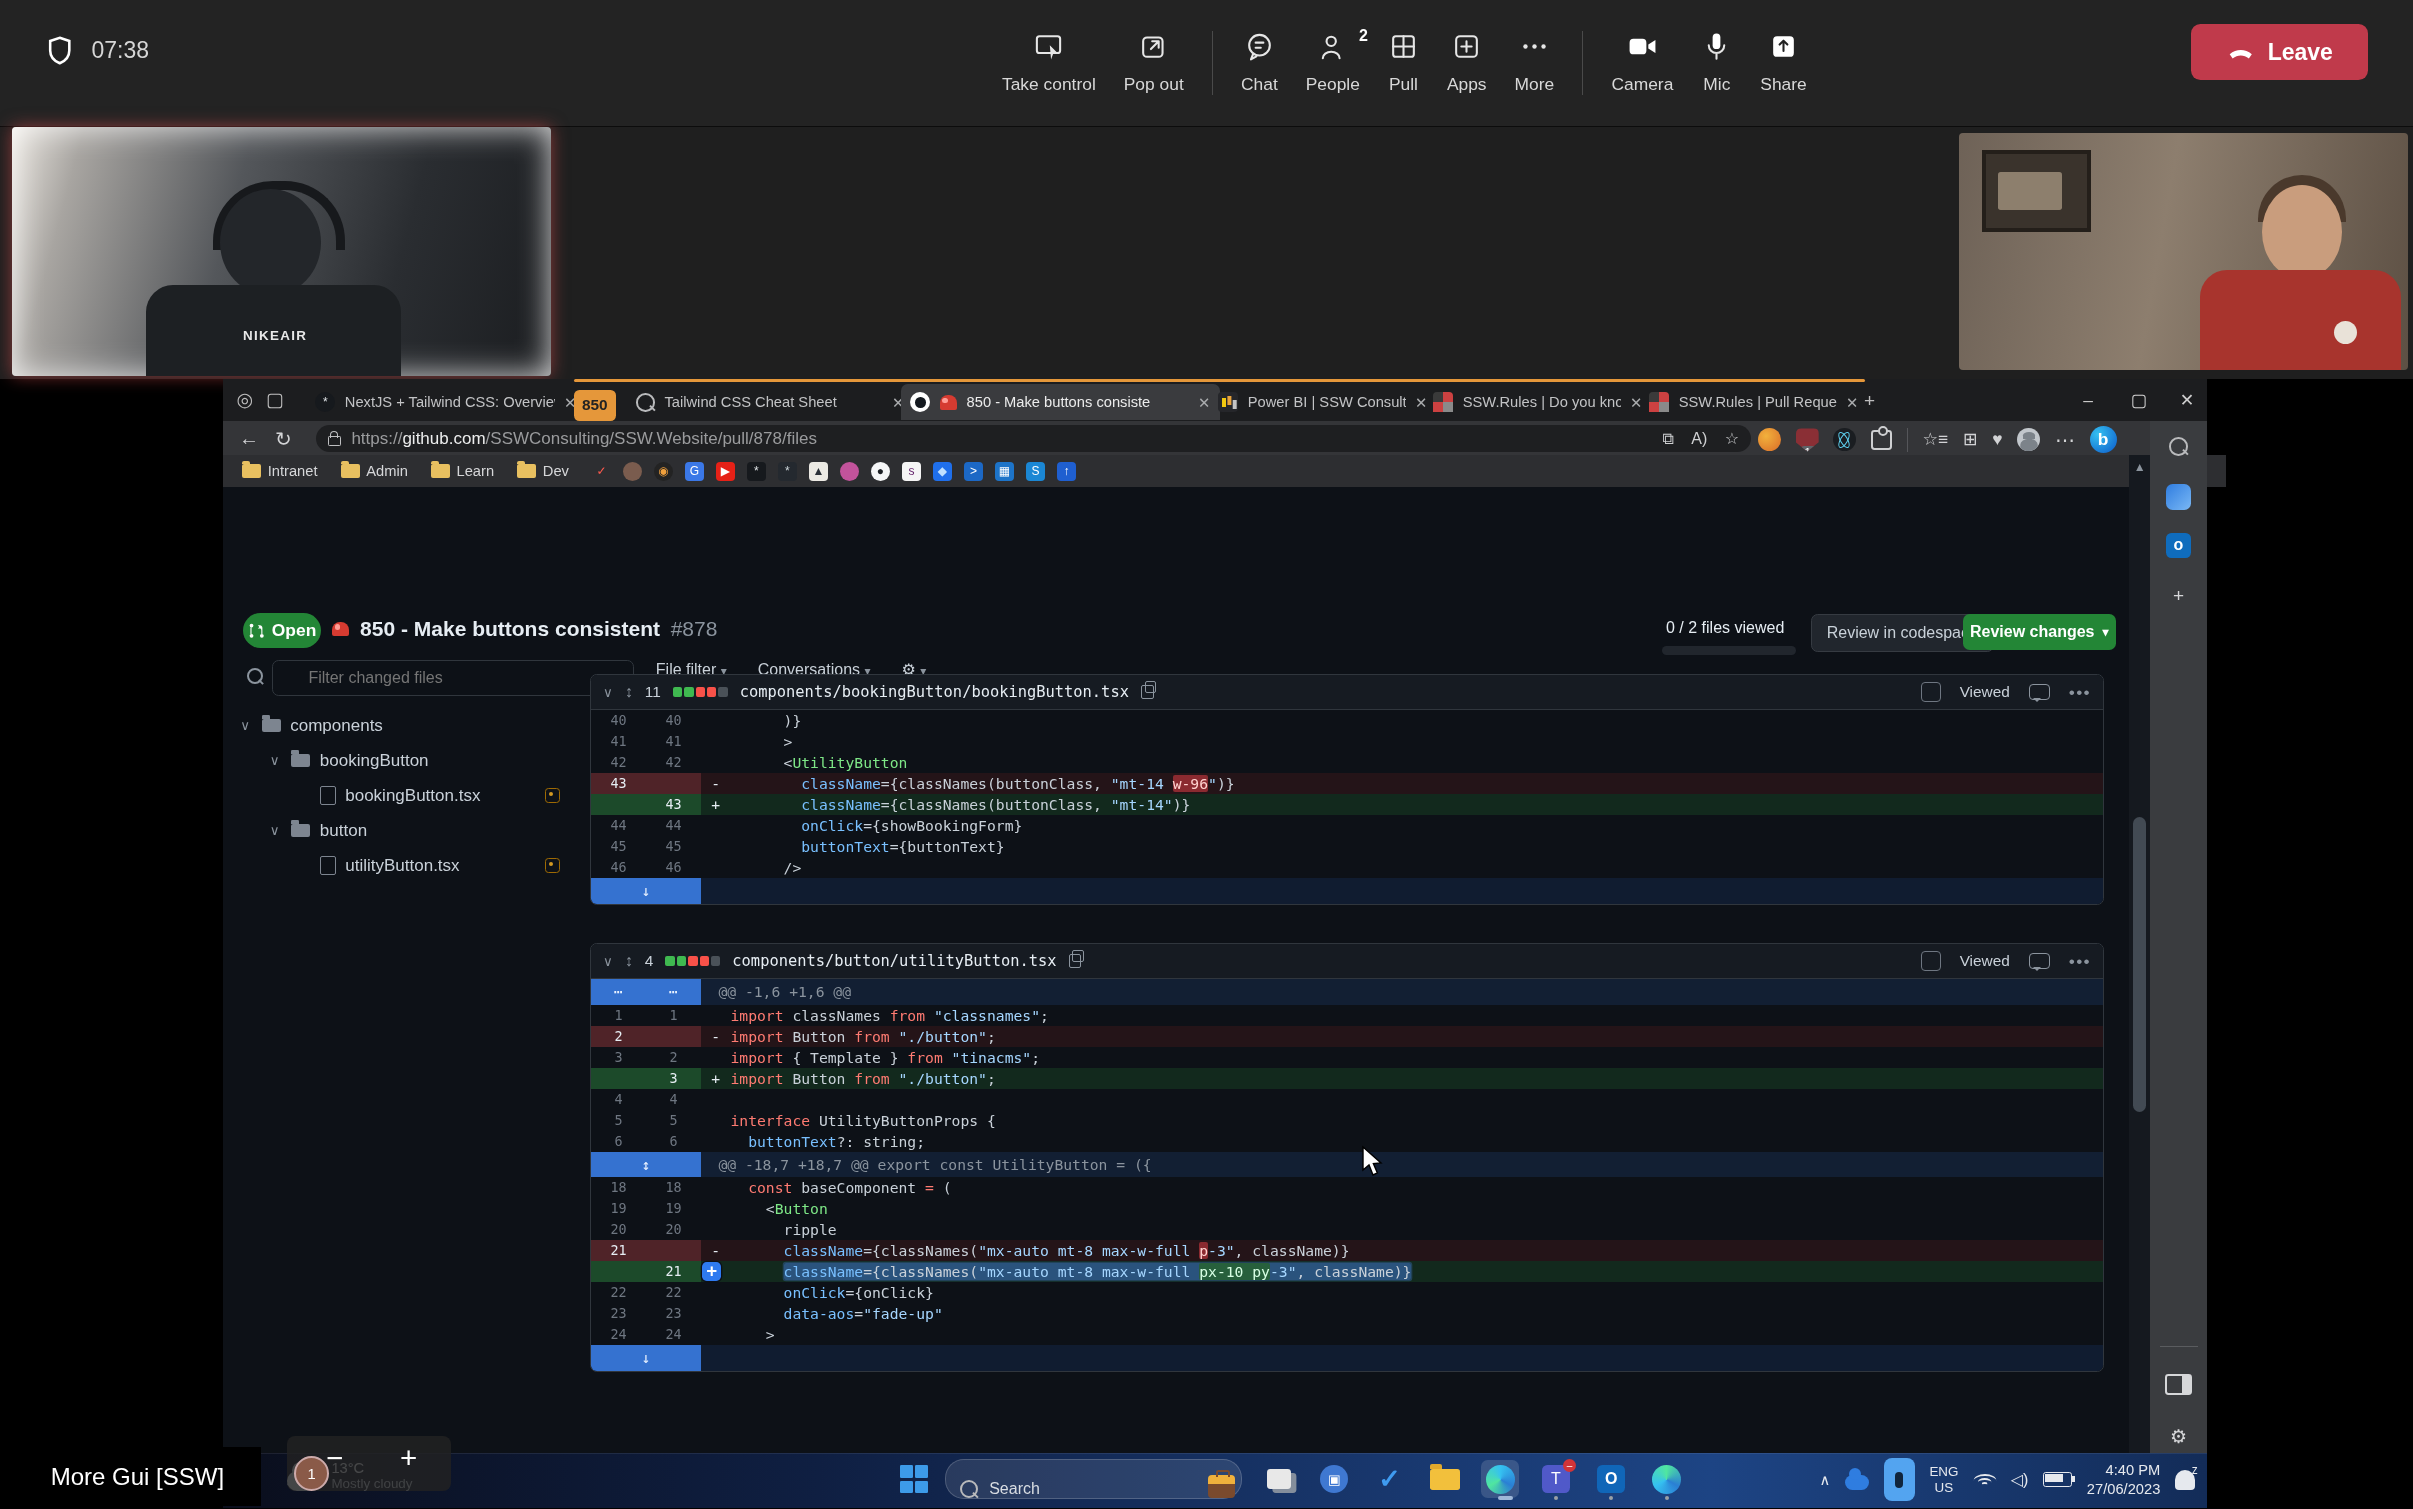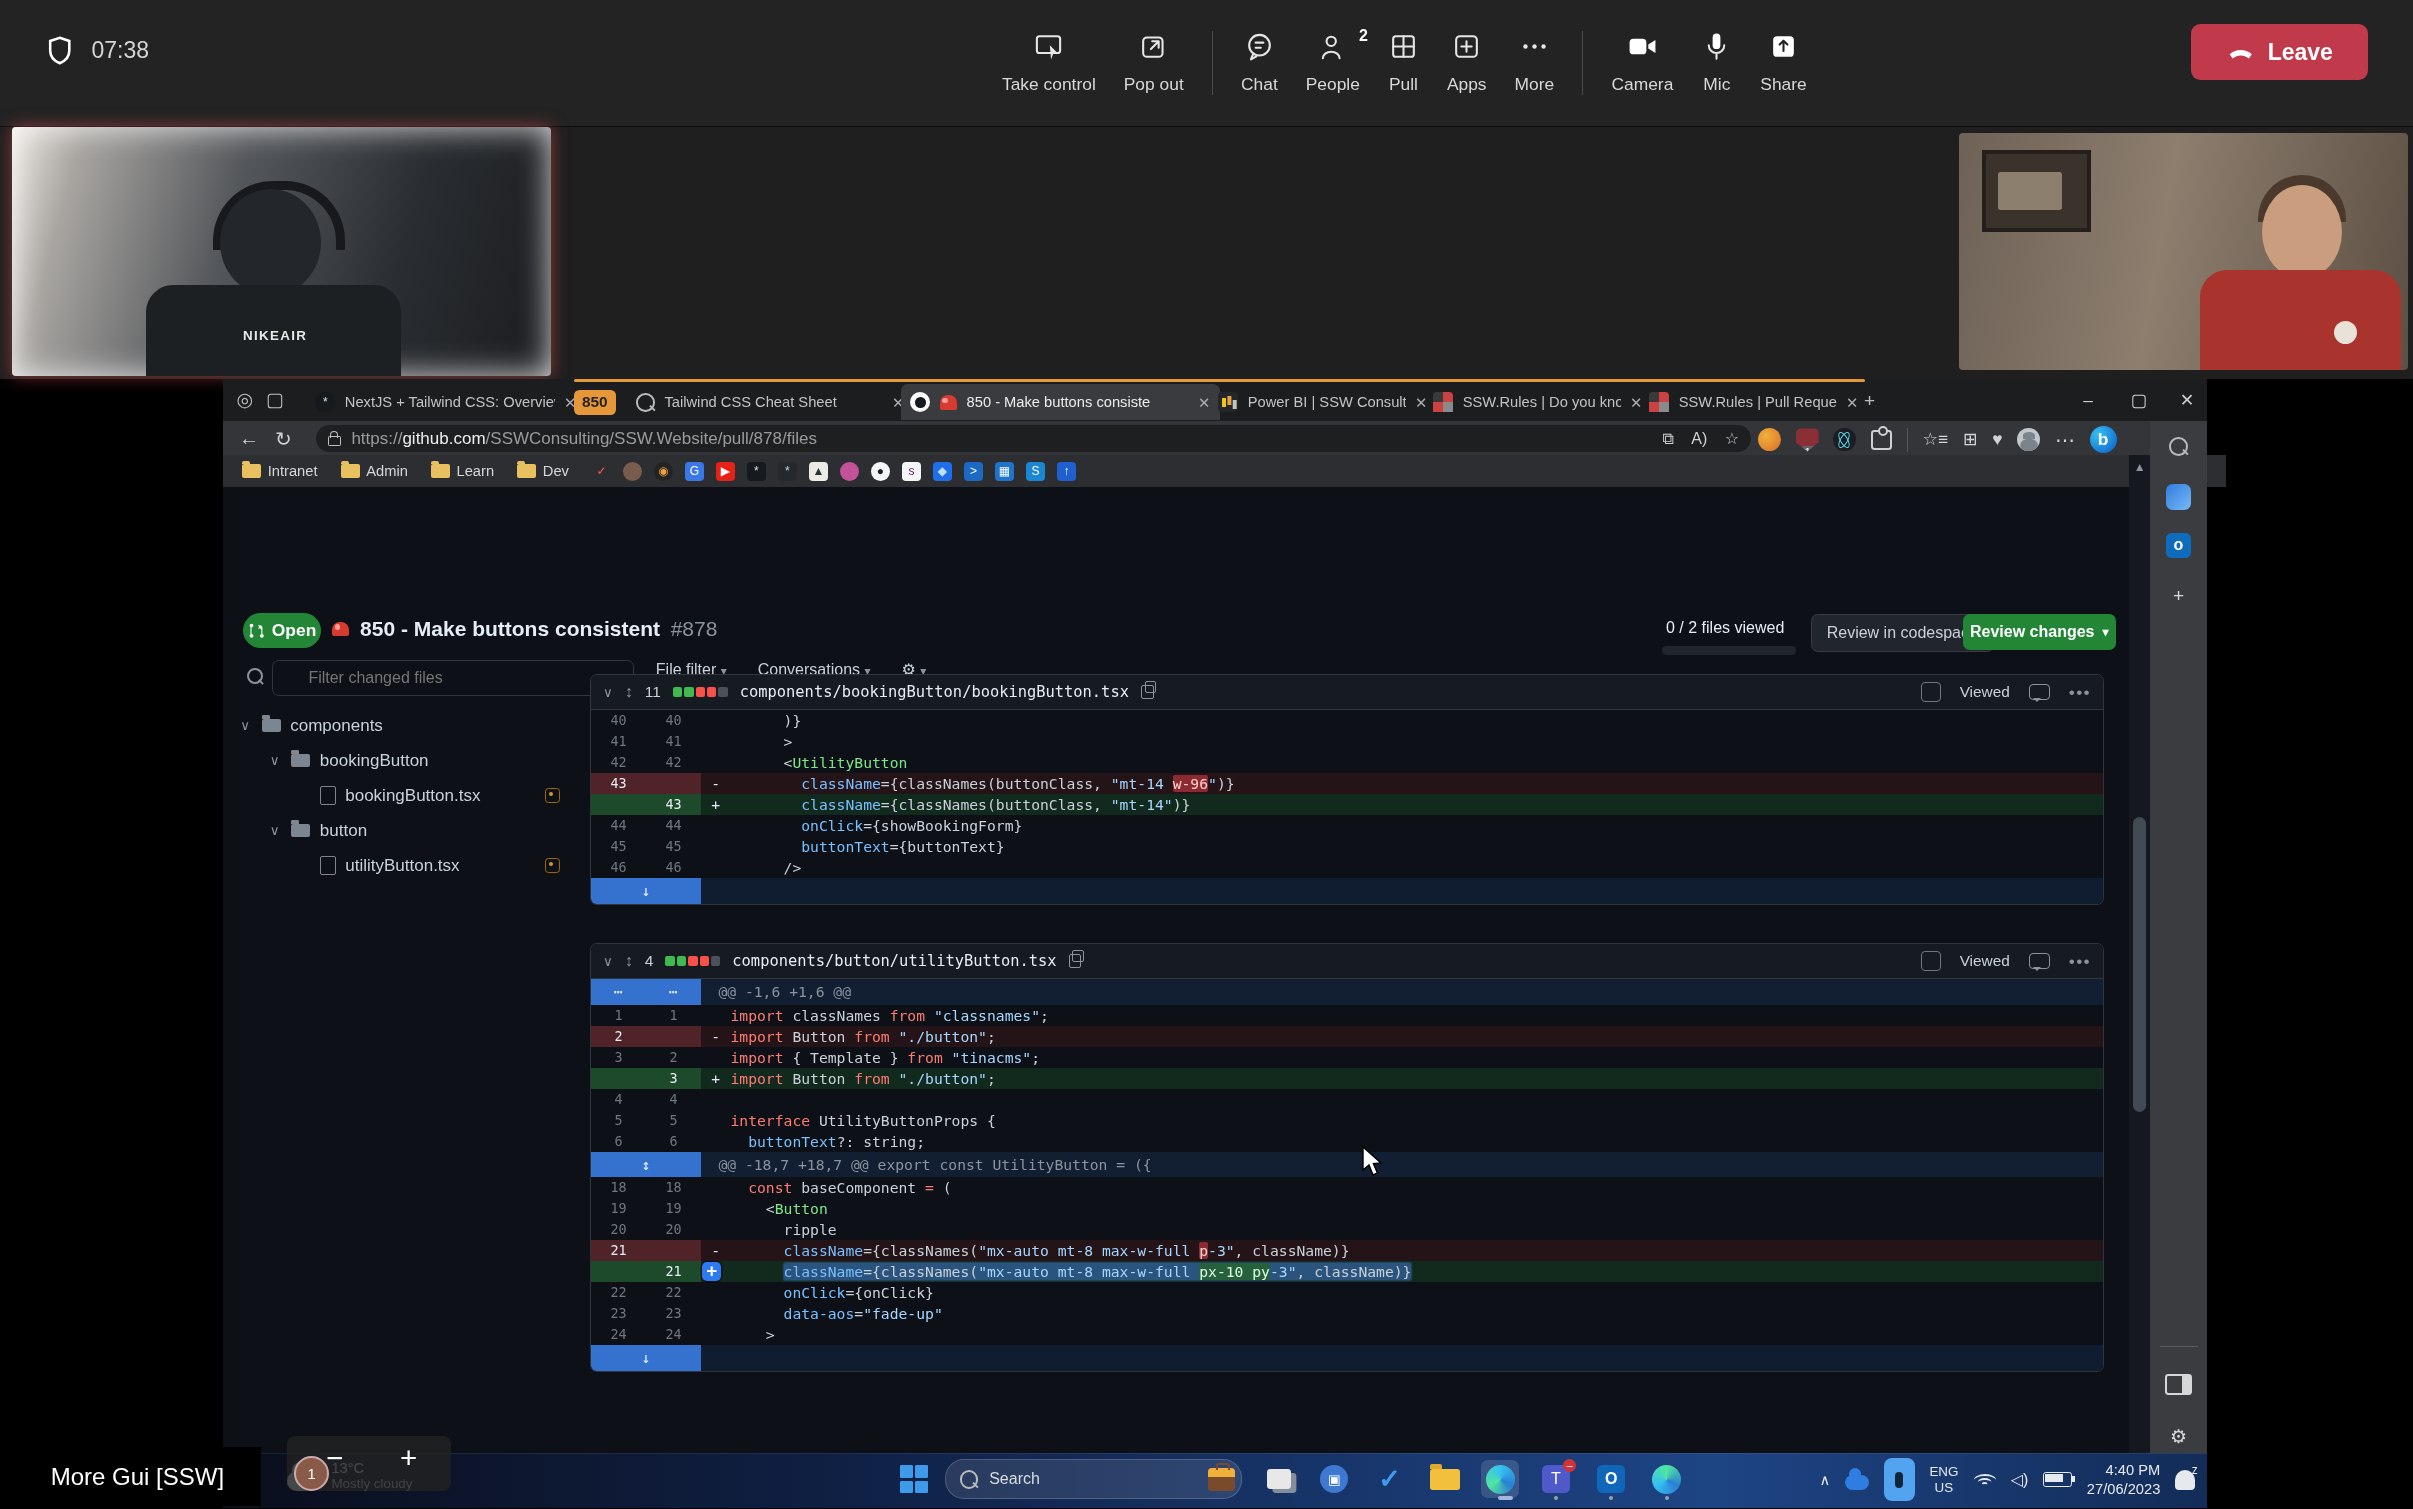--- a/index.html
+++ b/index.html
@@ -42,21 +42,21 @@
   
   #browser{position:absolute;left:223px;top:379px;width:1984px;height:1074px;background:#0d1117;}
   #tabstrip{position:absolute;left:0;top:0;width:1984px;height:42px;background:#1c1d1f;}
   #group-line{position:absolute;left:351px;top:0;width:1291px;height:3.4px;background:#e5973a;border-radius:2px;}
   .ws-icon{position:absolute;top:9.4px;color:#bdbdbd;font-size:19px;}
   .tab{position:absolute;top:5.4px;height:36px;border-radius:6.7px 6.7px 0 0;display:flex;align-items:center;gap:9.4px;
     padding:0 9.4px;color:#c2c3c5;font-size:14.7px;overflow:hidden;white-space:nowrap;cursor:pointer;}
   .tab.active{background:#3a3b3e;color:#ececec;}
   .tab .title{overflow:hidden;white-space:nowrap;flex:1;}
   .tab .close{color:#a9abad;font-size:14.7px;flex:none;}
-  .tab-chip{position:absolute;top:10.7px;height:25px;padding:0 8px;background:#e5973a;border-radius:5.4px;color:#232323;
+  .tab-chip{position:absolute;top:10.7px;height:31px;padding:0 8px;background:#e5973a;border-radius:5.4px;color:#232323;
     font-size:15.4px;font-weight:bold;display:flex;align-items:center;cursor:pointer;}
   .winctl{position:absolute;top:6.7px;width:40px;height:29.5px;display:flex;align-items:center;justify-content:center;color:#cfcfcf;font-size:17.4px;cursor:pointer;}
 
   .fv{width:20px;height:20px;border-radius:4px;flex:none;display:flex;align-items:center;justify-content:center;font-size:12px;}
   .fv-openai{background:#16191d;color:#dfe3e6;border-radius:50%;}
   .fv-github{background:#fff;border-radius:50%;position:relative;}
   .fv-github:after{content:"";position:absolute;left:4.7px;top:4.7px;width:10.7px;height:10.7px;background:#14191f;border-radius:50%;}
   .fv-powerbi{background:#25262a;position:relative;}
   .fv-powerbi:after{content:"";position:absolute;left:4px;top:5.4px;width:4px;height:9.4px;background:#f2c80f;box-shadow:5.4px -2px 0 #e8a33d,10.7px 2px 0 #c4c4c4;}
   .fv-ssw{background:linear-gradient(90deg,#3a3a3a 50%,#cc4141 50%);position:relative;}
@@ -179,21 +179,21 @@
     border-top:0.7px solid rgba(255,255,255,.08);}
   #weather{position:absolute;left:64px;top:5.4px;display:flex;align-items:center;gap:9.4px;color:#e9edf2;}
   .cloud{width:35px;height:20px;background:#dfe5ec;border-radius:13.4px;position:relative;margin-top:12px;}
   .cloud:before{content:"";position:absolute;left:5.4px;top:-9.4px;width:17.4px;height:17.4px;background:#dfe5ec;border-radius:50%;}
   #weather .wtxt .t1{font-size:14.7px;}
   #weather .wtxt .t2{font-size:13.4px;color:#c3cbd6;}
   #tb-center{position:absolute;left:677px;top:5.4px;display:flex;align-items:center;gap:17.4px;}
   .win-logo{width:28px;height:28px;display:grid;grid-template-columns:12.7px 12.7px;grid-gap:2.7px;cursor:pointer;}
   .win-logo i{background:#3d9be9;border-radius:1.3px;}
   #tb-search{width:275px;height:38px;border-radius:19px;background:rgba(255,255,255,.10);border:0.7px solid rgba(255,255,255,.18);
-    display:flex;align-items:center;gap:10.7px;padding:0 6.7px 0 13.4px;color:#d9dde2;font-size:16px;cursor:pointer;}
+    display:flex;align-items:flex-end;gap:10.7px;padding:0 6.7px 0 13.4px;color:#d9dde2;font-size:16px;cursor:pointer;}
   .briefcase{margin-left:auto;width:27px;height:23px;background:linear-gradient(#f0b13c 40%,#7a4a2d 40%);border-radius:4px;position:relative;}
   .briefcase:before{content:"";position:absolute;left:8px;top:-5.4px;width:10.7px;height:5.4px;border:2px solid #7a4a2d;border-bottom:none;border-radius:2.7px 2.7px 0 0;}
   .tb-app{width:38px;height:38px;border-radius:6.7px;display:flex;align-items:center;justify-content:center;position:relative;cursor:pointer;}
   .tb-app.active-app{background:rgba(255,255,255,.14);}
   .tb-app .dot{position:absolute;left:17px;bottom:-1.3px;width:4px;height:4px;border-radius:2px;background:#9aa0a6;}
   .tb-app.active-app .dot{width:14.7px;background:#9fb8d8;}
   .ic-taskview{width:24px;height:20px;background:#e8e8e8;border-radius:3.4px;box-shadow:5.4px 4px 0 rgba(160,165,170,.8);}
   .ic-bluecam{width:28px;height:28px;border-radius:50%;background:#3f78d1;color:#fff;font-size:13.4px;display:flex;align-items:center;justify-content:center;}
   .ic-check{color:#3f9bf0;font-size:27px;font-weight:bold;}
   .ic-folder{width:29.5px;height:21.5px;background:#f2c03c;border-radius:2.7px;position:relative;}

